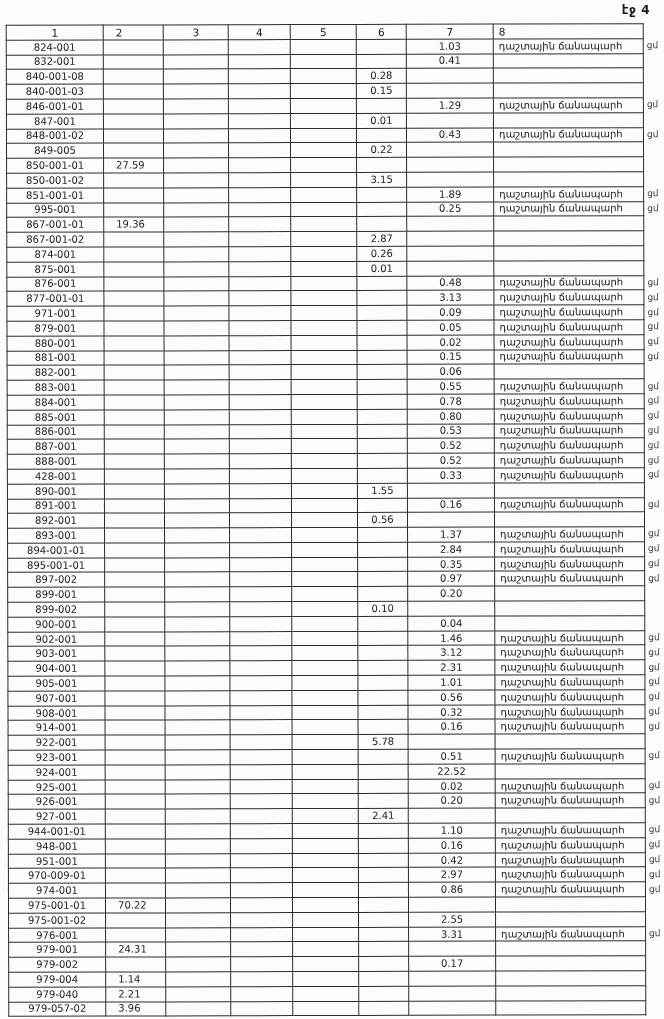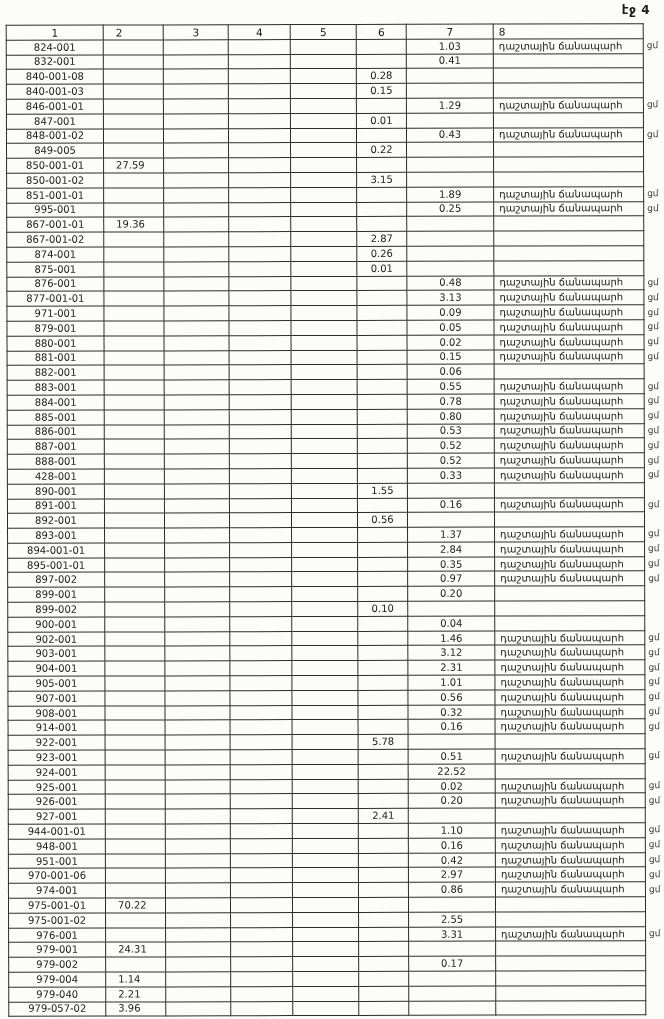--- a/index.html
+++ b/index.html
@@ -700,21 +700,21 @@
           <td class="c2"></td>
           <td class="c3"></td>
           <td class="c4"></td>
           <td class="c5"></td>
           <td class="c6"></td>
           <td class="c7">0.42</td>
           <td class="c8">դաշտային ճանապարհ</td>
           <td class="c9">ցմ</td>
         </tr>
         <tr>
-          <td class="c1">970-001-06</td>
+          <td class="c1">970-009-01</td>
           <td class="c2"></td>
           <td class="c3"></td>
           <td class="c4"></td>
           <td class="c5"></td>
           <td class="c6"></td>
           <td class="c7">2.97</td>
           <td class="c8">դաշտային ճանապարհ</td>
           <td class="c9">ցմ</td>
         </tr>
         <tr>

